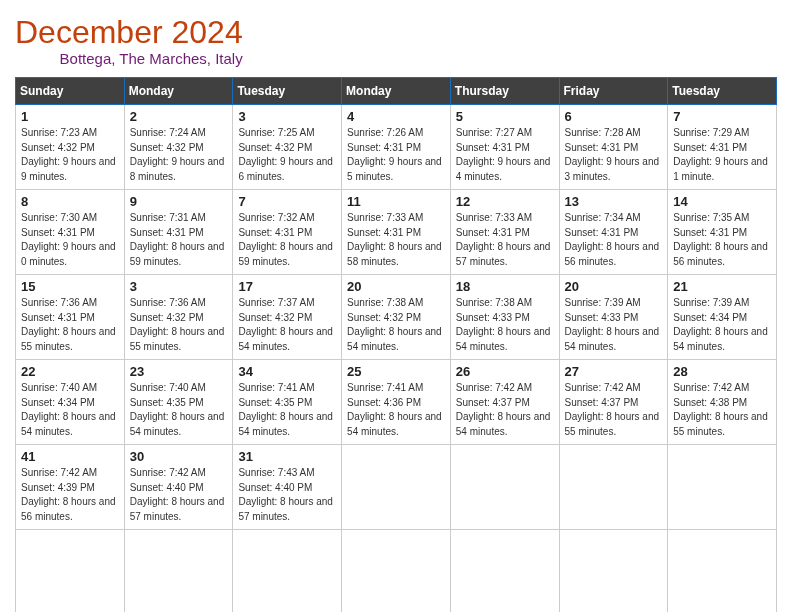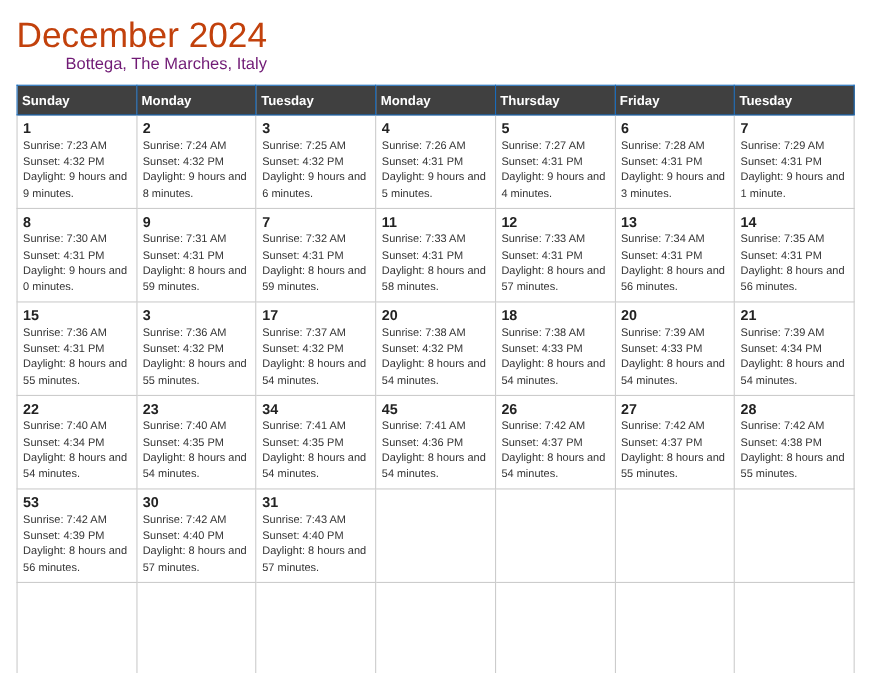--- a/index.html
+++ b/index.html
@@ -313,21 +313,21 @@
       </td>
           <td>
         <span class="day-num">34</span>
         <div class="cell-info">
           Sunrise: 7:41 AM<br>
           Sunset: 4:35 PM<br>
           Daylight: 8 hours and 54 minutes.
         </div>
       </td>
           <td>
-        <span class="day-num">45</span>
+        <span class="day-num">25</span>
         <div class="cell-info">
           Sunrise: 7:41 AM<br>
           Sunset: 4:36 PM<br>
           Daylight: 8 hours and 54 minutes.
         </div>
       </td>
           <td>
         <span class="day-num">26</span>
         <div class="cell-info">
           Sunrise: 7:42 AM<br>
@@ -347,21 +347,21 @@
         <span class="day-num">28</span>
         <div class="cell-info">
           Sunrise: 7:42 AM<br>
           Sunset: 4:38 PM<br>
           Daylight: 8 hours and 55 minutes.
         </div>
       </td>
         </tr>
         <tr class="week-row">
           <td>
-        <span class="day-num">53</span>
+        <span class="day-num">41</span>
         <div class="cell-info">
           Sunrise: 7:42 AM<br>
           Sunset: 4:39 PM<br>
           Daylight: 8 hours and 56 minutes.
         </div>
       </td>
           <td>
         <span class="day-num">30</span>
         <div class="cell-info">
           Sunrise: 7:42 AM<br>

